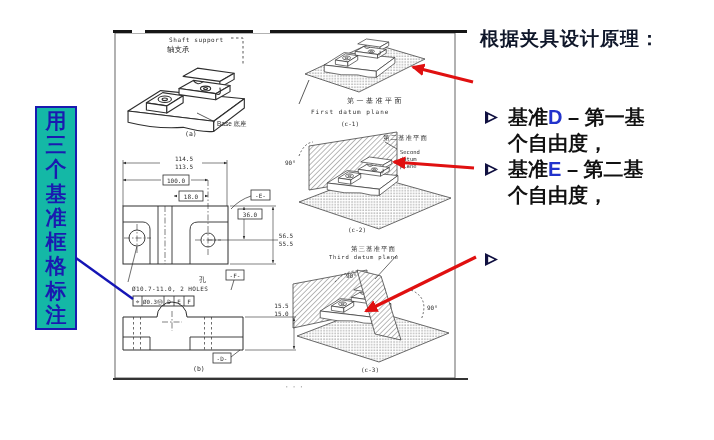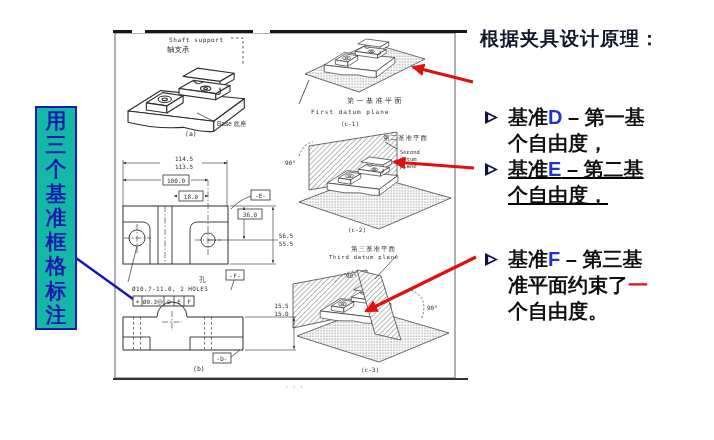--- a/index.html
+++ b/index.html
@@ -16,21 +16,21 @@
 
   
   #drawing{position:absolute;left:113px;top:30px;}
   #drawing text{font-family:"DejaVu Sans Mono", monospace;fill:#2e2e2e;}
   #drawing text.cn{font-family:"Liberation Sans", sans-serif;}
 
   
   .heading{position:absolute;left:480px;top:26px;font-size:19px;font-weight:bold;
     color:#0f172a;letter-spacing:1px;white-space:pre;}
   .bullet{position:absolute;left:480px;width:200px;}
-  .b1{top:80px;margin-top:24px;} .b2{top:156px;text-decoration:underline;} .b3{top:246px;}
+  .b1{top:80px;margin-top:24px;} .b2{top:156px;} .b3{top:246px;}
   .bmark{position:absolute;left:4px;top:6px;width:16px;height:15px;}
   .btext{margin-left:28px;font-size:20px;font-weight:bold;color:#111;line-height:26px;}
   .bline{white-space:pre;}
   .em{color:#E01010;}
   .datum{color:#2233CC;}
 
   #overlay{position:absolute;inset:0;pointer-events:none;}
 </style>
 </head>
 <body>
@@ -260,25 +260,20 @@
     </div>
   </div>
 
   <div class="bullet b3">
     <span class="bmark">
       <svg width="16" height="15">
           <polygon points="1,1 14,7.5 1,14" fill="#101040"></polygon>
           <polygon points="4.2,4.6 10.4,7.5 4.2,10.4" fill="#ffffff"></polygon>
         </svg>
     </span>
-    <div class="btext">
-      <div class="bline"><span>基准</span><span class="datum">F</span><span> – 第三基</span></div>
-      <div class="bline"><span>准平面约束了</span><span class="em">一</span></div>
-      <div class="bline">个自由度。</div>
-    </div>
   </div>
 
   <svg id="overlay" width="714" height="440" viewBox="0 0 714 440">
     <defs>
       <marker id="mr" viewBox="0 0 10 10" refX="8" refY="5" markerWidth="4.4" markerHeight="4.4" orient="auto">
         <path d="M0,0.5 L9.5,5 L0,9.5 Z" fill="#E01010"></path>
       </marker>
     </defs>
     <line x1="473" y1="82" x2="413" y2="67" stroke="#E01010" stroke-width="3.2" marker-end="url(#mr)"></line>
     <line x1="474" y1="168" x2="394" y2="162" stroke="#E01010" stroke-width="3.2" marker-end="url(#mr)"></line>

